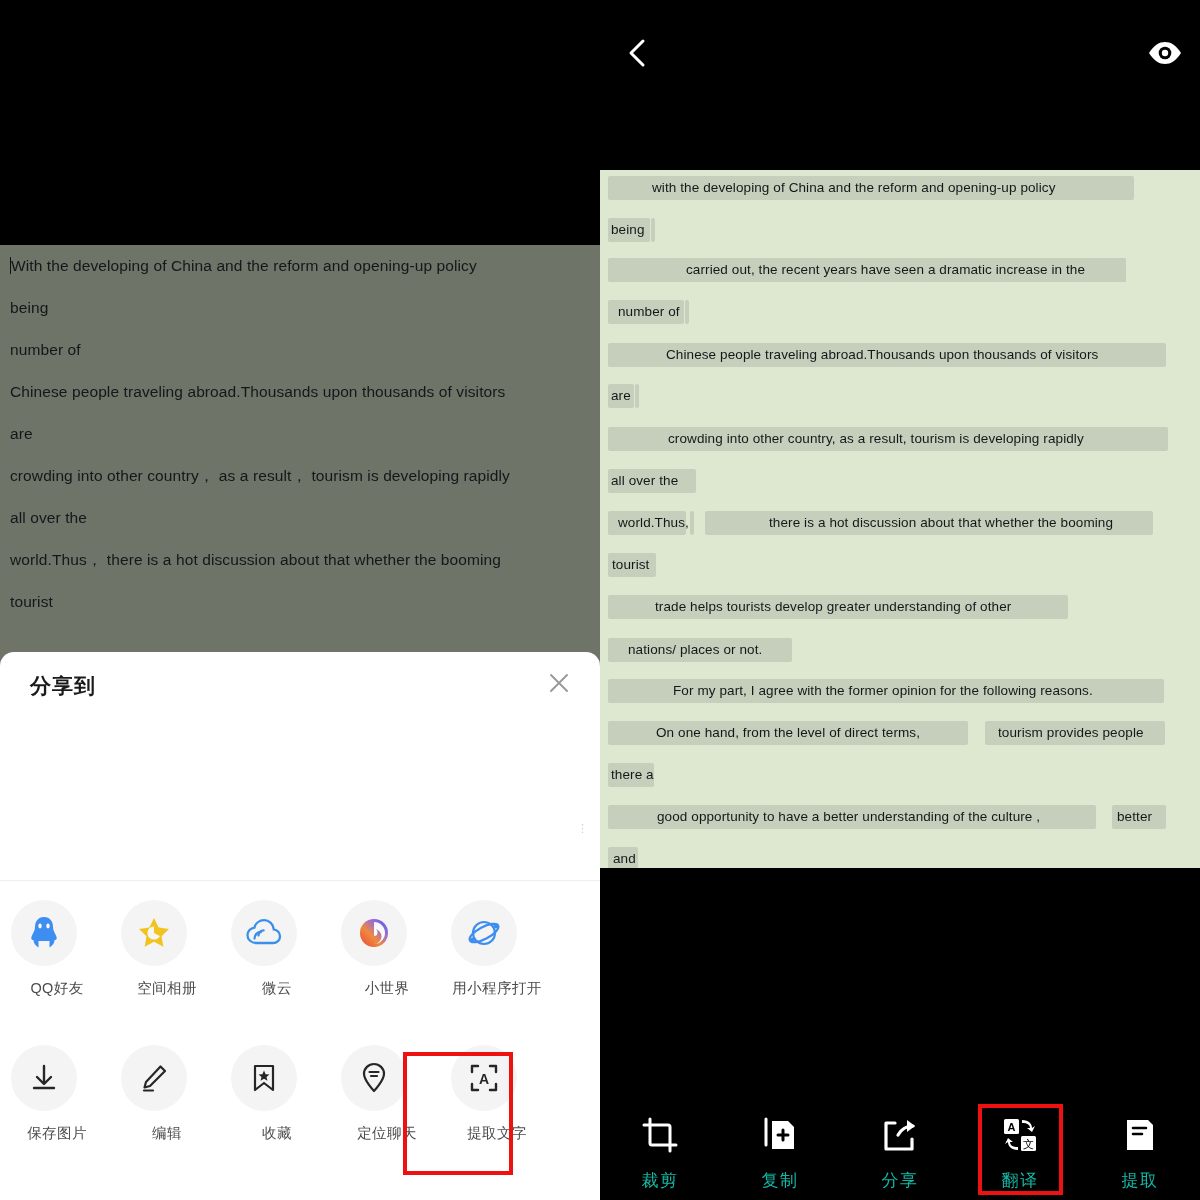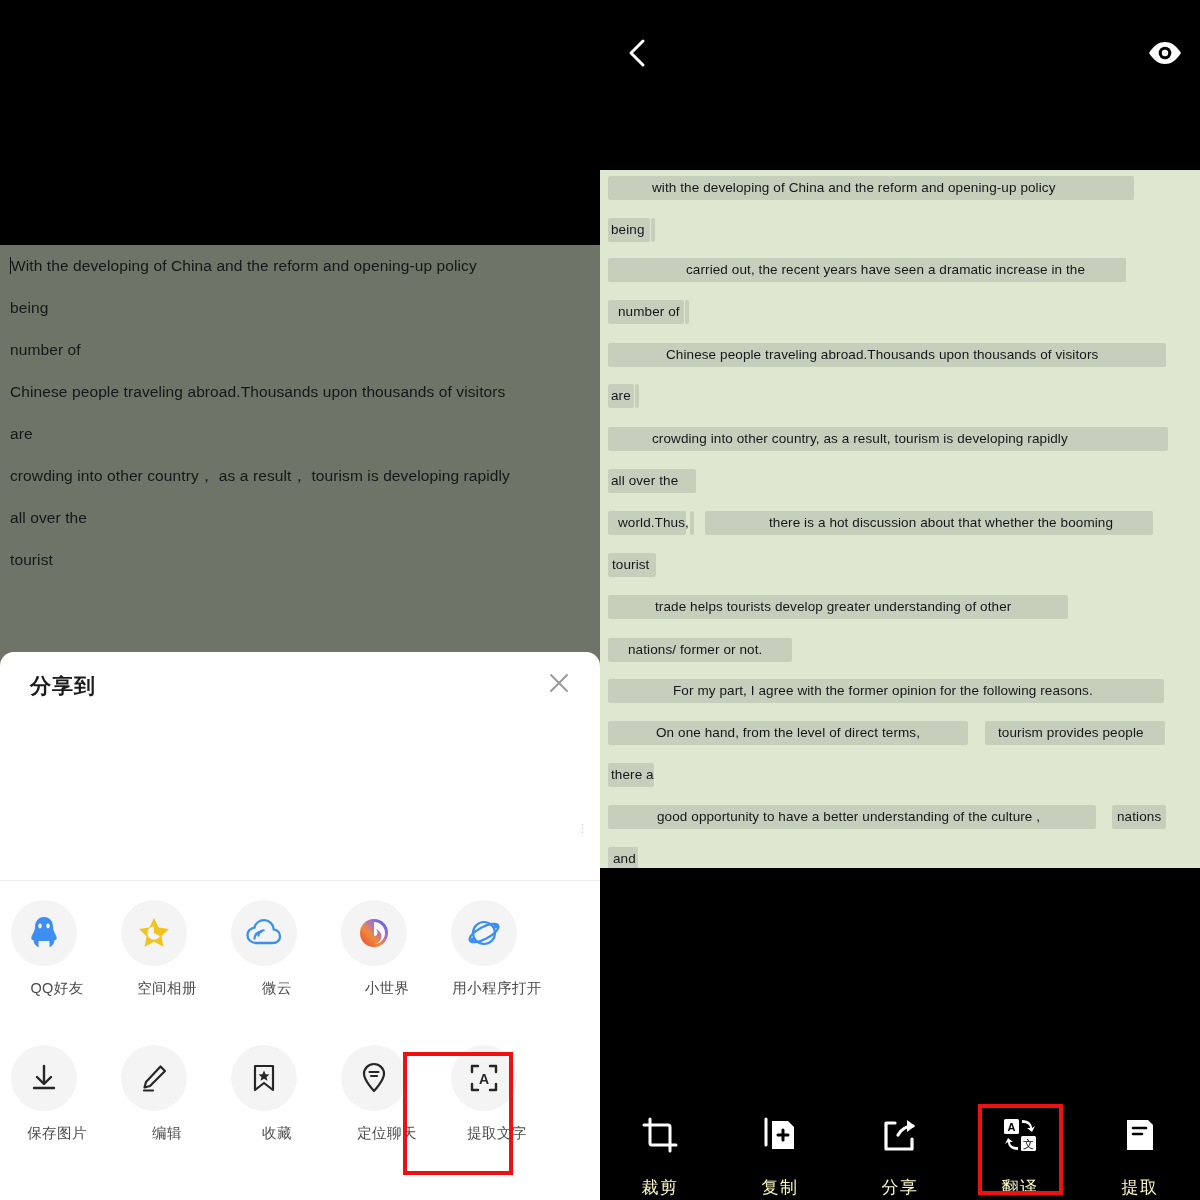--- a/index.html
+++ b/index.html
@@ -129,22 +129,22 @@
   }
   .tool-cell {
     flex: 1;
     display: flex; flex-direction: column; align-items: center;
     justify-content: flex-start;
     padding-top: 16px;
     position: relative;
   }
   .tool-glyph { height: 42px; display: flex; align-items: center; justify-content: center; }
   .tool-label {
-    margin-top: 20px;
-    font-size: 17px; color: #fef9c3; letter-spacing: 1.5px;
+    margin-top: 13px;
+    font-size: 17px; color: #14b8a6; letter-spacing: 1.5px;
   }
   .redbox-translate {
     position: absolute; left: 978px; top: 1104px;
     width: 85px; height: 91px;
     border: 4px solid #ee1111;
     pointer-events: none;
   }
 </style>
 </head>
 <body>
@@ -154,20 +154,21 @@
   <div class="panel-left">
 
     <div class="doc-image-left">
       <div class="doc-line-l"><span class="caret-l"></span><span>With the developing of China and the reform and opening-up policy</span></div>
       <div class="doc-line-l">being</div>
       <div class="doc-line-l">number of</div>
       <div class="doc-line-l">Chinese people traveling abroad.Thousands upon thousands of visitors</div>
       <div class="doc-line-l">are</div>
       <div class="doc-line-l">crowding into other country，  as a result，  tourism is developing rapidly</div>
       <div class="doc-line-l">all over the</div>
+      <div class="doc-line-l">world.Thus，  there is a hot discussion about that whether the booming</div>
       <div class="doc-line-l">tourist</div>
     </div>
 
     <div class="share-sheet">
       <div class="share-head">
         <div class="share-title">分享到</div>
         <div class="close-x">
           <svg width="30" height="30" viewBox="0 0 30 30">
               <path d="M7 7 L23 23 M23 7 L7 23" stroke="#9a9a9a" stroke-width="2" fill="none" stroke-linecap="round"></path>
             </svg>
@@ -331,47 +332,47 @@
       <div class="ocr-hl" style="left: 8px; top: 130px; width: 76px; height: 24px;"></div>
       <div class="ocr-hl" style="left: 85px; top: 130px; width: 4px; height: 24px;"></div>
       <div class="ocr-txt" style="left: 18px; top: 132px;">number of</div>
       <div class="ocr-hl" style="left: 8px; top: 173px; width: 556px; height: 24px;"></div>
       <div class="ocr-hl" style="left: 560px; top: 173px; width: 6px; height: 24px;"></div>
       <div class="ocr-txt" style="left: 66px; top: 175px;">Chinese people traveling abroad.Thousands upon thousands of visitors</div>
       <div class="ocr-hl" style="left: 8px; top: 214px; width: 26px; height: 24px;"></div>
       <div class="ocr-hl" style="left: 35px; top: 214px; width: 4px; height: 24px;"></div>
       <div class="ocr-txt" style="left: 11px; top: 216px;">are</div>
       <div class="ocr-hl" style="left: 8px; top: 257px; width: 560px; height: 24px;"></div>
-      <div class="ocr-txt" style="left: 52px; top: 259px;">crowding into other country, as a result, tourism is developing rapidly</div>
+      <div class="ocr-txt" style="left: 68px; top: 259px;">crowding into other country, as a result, tourism is developing rapidly</div>
       <div class="ocr-hl" style="left: 8px; top: 299px; width: 82px; height: 24px;"></div>
       <div class="ocr-hl" style="left: 88px; top: 299px; width: 8px; height: 24px;"></div>
       <div class="ocr-txt" style="left: 11px; top: 301px;">all over the</div>
       <div class="ocr-hl" style="left: 8px; top: 341px; width: 78px; height: 24px;"></div>
       <div class="ocr-hl" style="left: 90px; top: 341px; width: 4px; height: 24px;"></div>
       <div class="ocr-txt" style="left: 18px; top: 343px;">world.Thus,</div>
       <div class="ocr-hl" style="left: 105px; top: 341px; width: 448px; height: 24px;"></div>
       <div class="ocr-txt" style="left: 169px; top: 343px;">there is a hot discussion about that whether the booming</div>
       <div class="ocr-hl" style="left: 8px; top: 383px; width: 48px; height: 24px;"></div>
       <div class="ocr-txt" style="left: 12px; top: 385px;">tourist</div>
       <div class="ocr-hl" style="left: 8px; top: 425px; width: 460px; height: 24px;"></div>
       <div class="ocr-txt" style="left: 55px; top: 427px;">trade helps tourists develop greater understanding of other</div>
       <div class="ocr-hl" style="left: 8px; top: 468px; width: 184px; height: 24px;"></div>
-      <div class="ocr-txt" style="left: 28px; top: 470px;">nations/ former or not.</div>
+      <div class="ocr-txt" style="left: 28px; top: 470px;">nations/ places or not.</div>
       <div class="ocr-hl" style="left: 8px; top: 509px; width: 556px; height: 24px;"></div>
       <div class="ocr-txt" style="left: 73px; top: 511px;">For my part, I agree with the former opinion for the following reasons.</div>
       <div class="ocr-hl" style="left: 8px; top: 551px; width: 360px; height: 24px;"></div>
       <div class="ocr-txt" style="left: 56px; top: 553px;">On one hand, from the level of direct terms,</div>
       <div class="ocr-hl" style="left: 385px; top: 551px; width: 180px; height: 24px;"></div>
       <div class="ocr-txt" style="left: 398px; top: 553px;">tourism provides people</div>
       <div class="ocr-hl" style="left: 8px; top: 593px; width: 46px; height: 24px;"></div>
       <div class="ocr-txt" style="left: 11px; top: 595px;">there a</div>
       <div class="ocr-hl" style="left: 8px; top: 635px; width: 488px; height: 24px;"></div>
       <div class="ocr-txt" style="left: 57px; top: 637px; text-align: center;">good opportunity to have a better understanding of the culture ,</div>
       <div class="ocr-hl" style="left: 512px; top: 635px; width: 54px; height: 24px;"></div>
-      <div class="ocr-txt" style="left: 517px; top: 637px;">nations</div>
+      <div class="ocr-txt" style="left: 517px; top: 637px;">better</div>
       <div class="ocr-hl" style="left: 8px; top: 677px; width: 30px; height: 24px;"></div>
       <div class="ocr-txt" style="left: 13px; top: 679px;">and</div>
     </div>
 
   <div class="toolbar">
 
     <div class="tool-cell">
       <div class="tool-glyph">
         <svg width="36" height="36" viewBox="0 0 36 36">
           <path d="M8 2 L8 26 C8 27.1 8.9 28 10 28 L34 28" fill="none" stroke="#fff" stroke-width="3" stroke-linecap="round" stroke-linejoin="round"></path>

